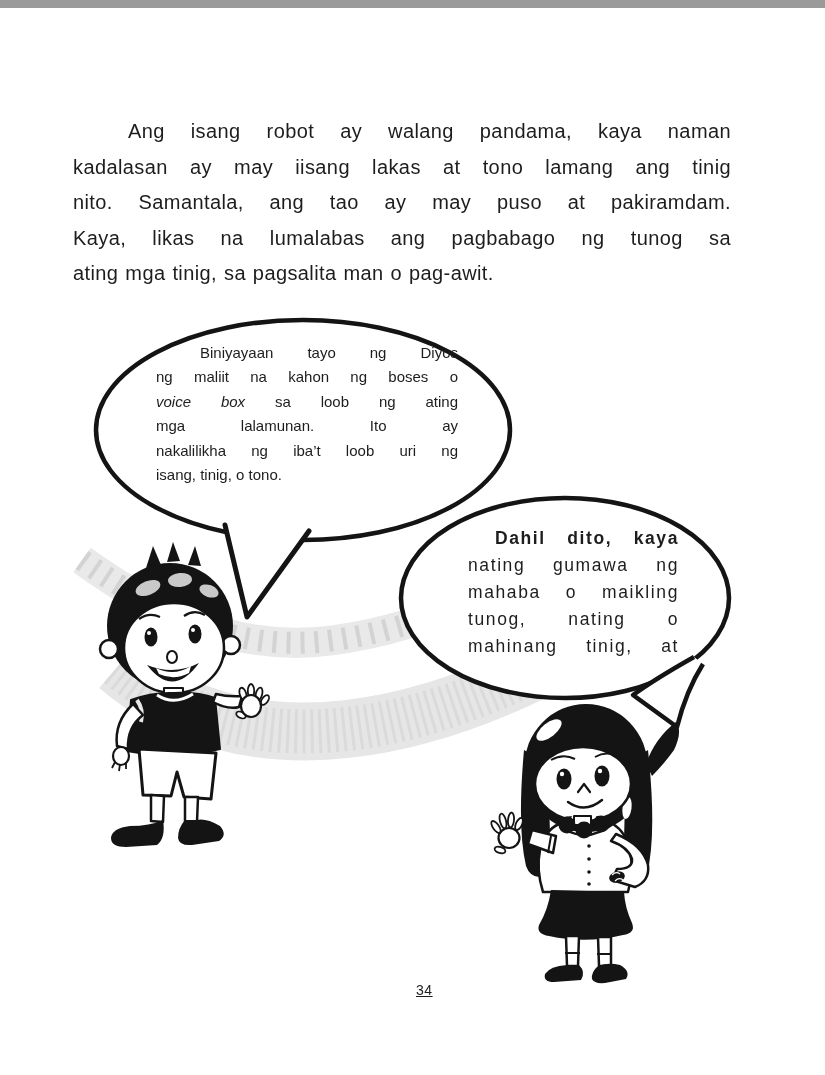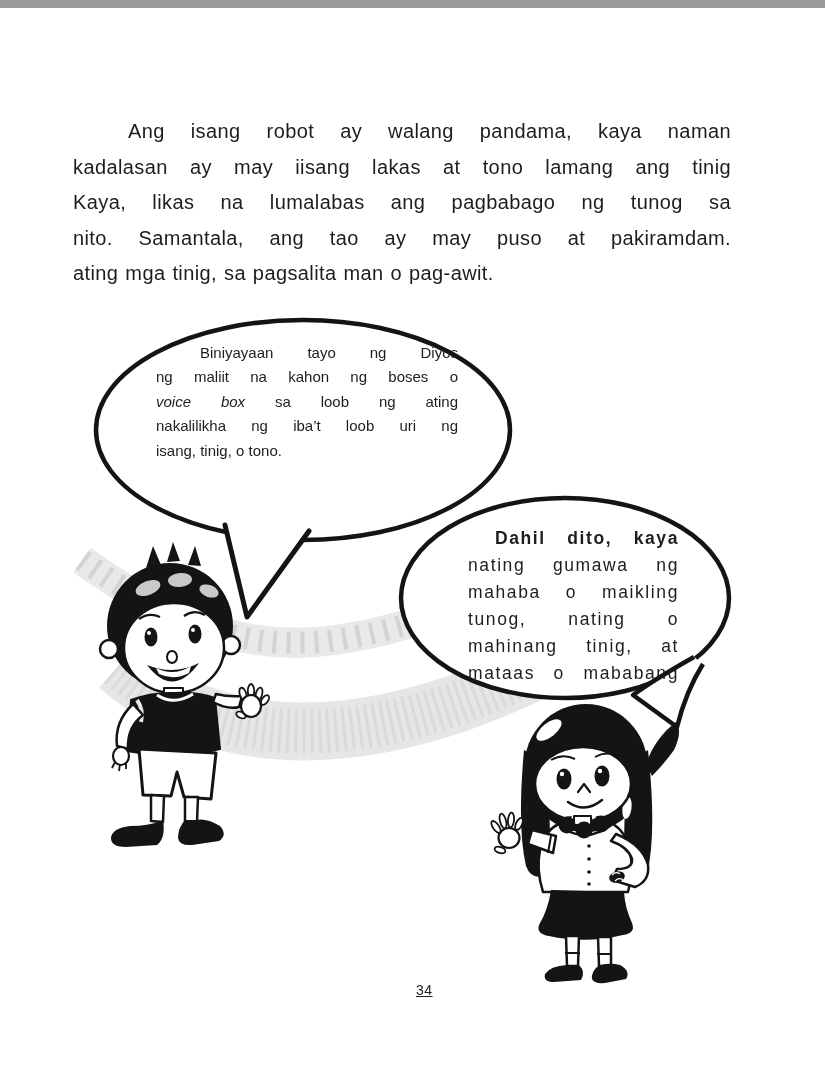--- a/index.html
+++ b/index.html
@@ -158,37 +158,37 @@
       <path d="M598,929 L611,929 L611,958 L599,958 Z" fill="#ffffff" stroke="#141414" stroke-width="2.5"></path>
       <path d="M565,945 L580,945 M597,946 L612,946" stroke="#141414" stroke-width="2"></path>
       <path d="M567,957 Q550,958 545,966 Q543,974 554,974 L581,972 Q586,964 579,957 Z" fill="#141414"></path>
       <path d="M598,958 Q591,964 592,971 Q594,976 605,975 L626,971 Q631,963 620,957 Q608,954 598,958 Z" fill="#141414"></path>
     </g>
   </svg>
 
   <div class="txt para">
     <div class="jline ind55">Ang isang robot ay walang pandama, kaya naman</div>
     <div class="jline">kadalasan ay may iisang lakas at tono lamang ang tinig</div>
+    <div class="jline">nito. Samantala, ang tao ay may puso at pakiramdam.</div>
     <div class="jline">Kaya, likas na lumalabas ang pagbabago ng tunog sa</div>
-    <div class="jline">nito. Samantala, ang tao ay may puso at pakiramdam.</div>
     <div class="lline">ating mga tinig, sa pagsalita man o pag-awit.</div>
   </div>
 
   <div class="txt btext">
     <div class="jline ind44">Biniyayaan tayo ng Diyos</div>
     <div class="jline">ng maliit na kahon ng boses o</div>
     <div class="jline"><i>voice box</i><span> sa loob ng ating</span></div>
+    <div class="jline">mga lalamunan. Ito ay</div>
     <div class="jline">nakalilikha ng iba’t loob uri ng</div>
     <div class="lline">isang, tinig, o tono.</div>
   </div>
 
   <div class="txt gtext">
     <div class="jline ind27">Dahil dito, kaya</div>
     <div class="jline">nating gumawa ng</div>
     <div class="jline">mahaba o maikling</div>
     <div class="jline">tunog, nating o</div>
     <div class="jline">mahinang tinig, at</div>
-    <div class="jline">mataas o mababang</div>
   </div>
 
   <div class="txt footer-page">34</div>
 
 </div>
 
 </body></html>

